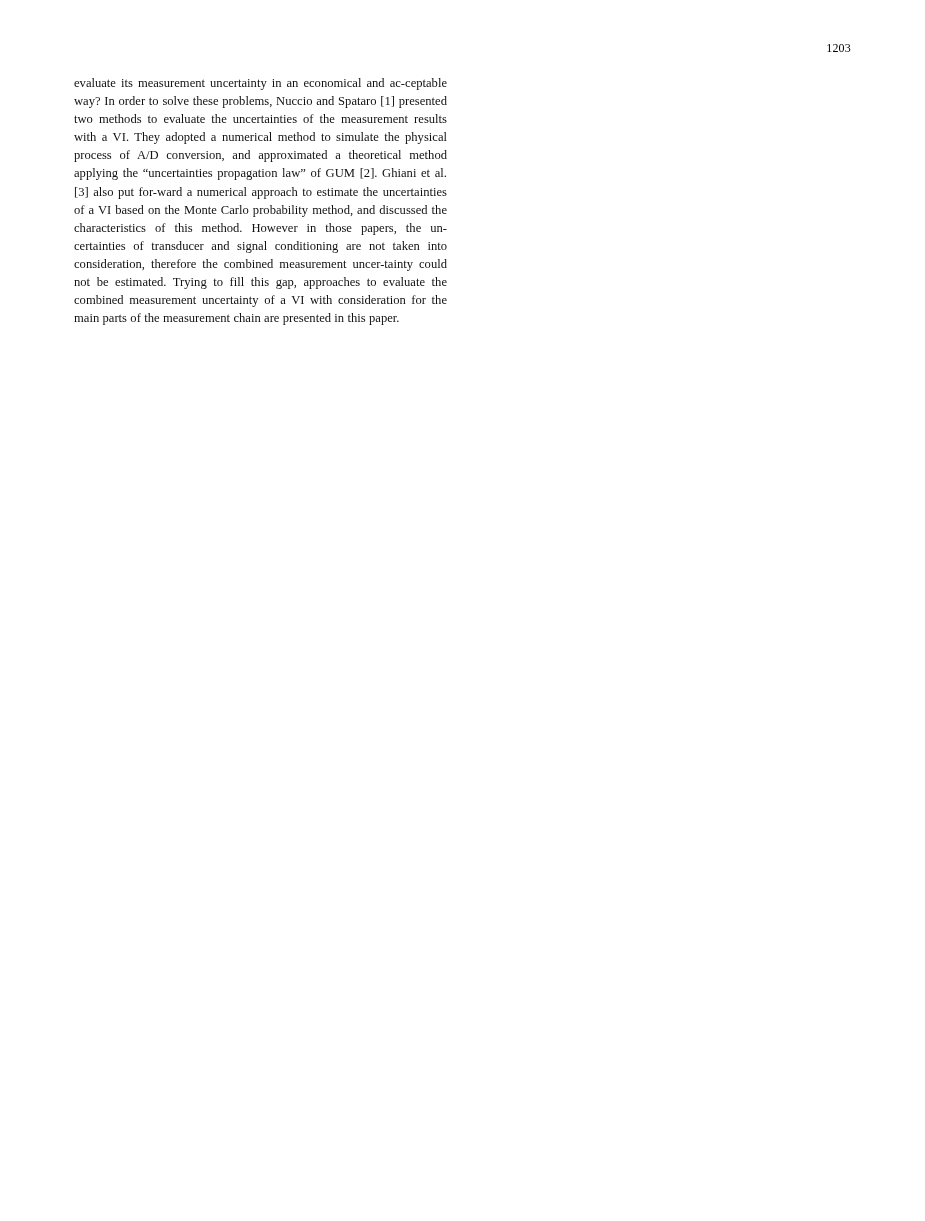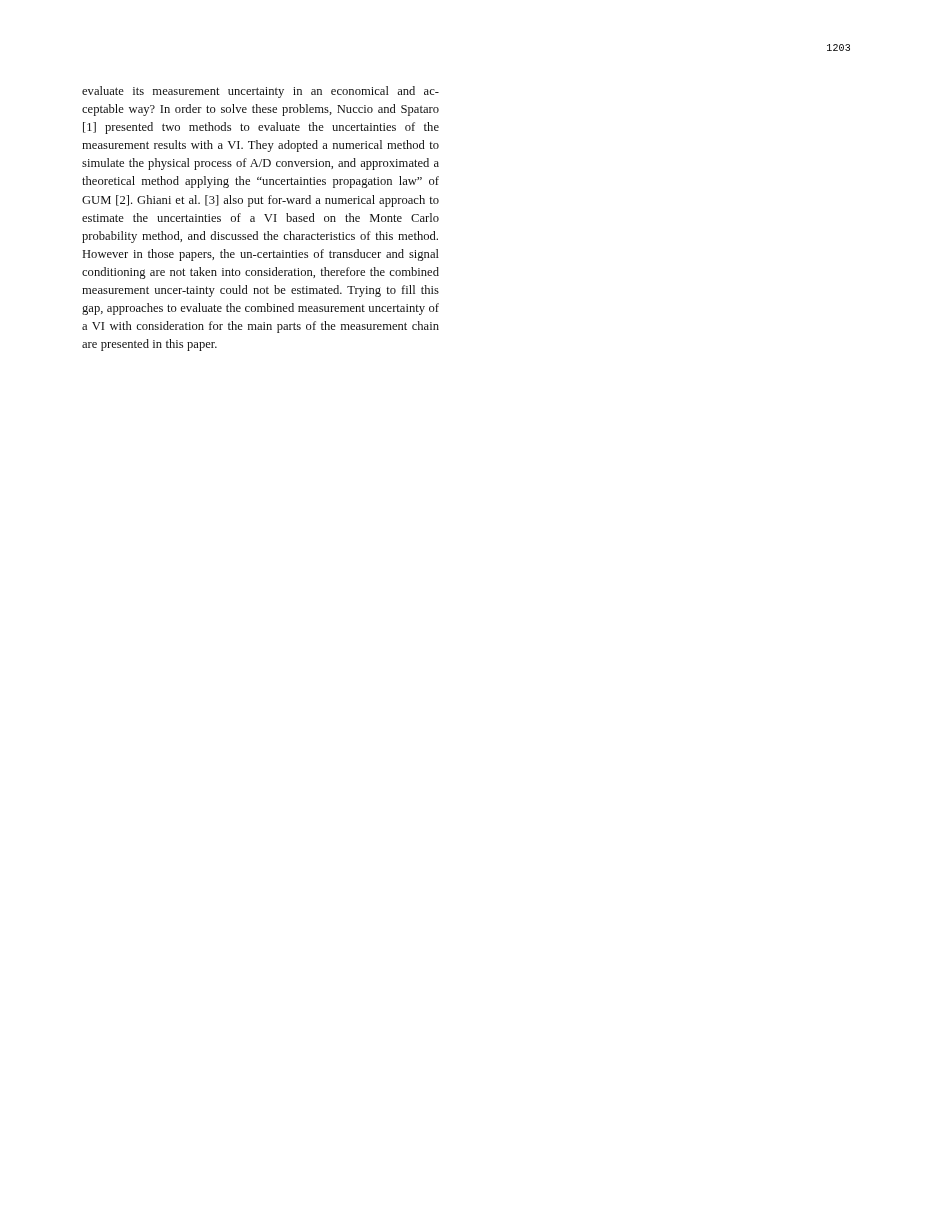--- a/index.html
+++ b/index.html
@@ -17,34 +17,34 @@
   }
   .page {
     position: absolute;
     inset: 0;
     background: #ffffff;
   }
   .page-number {
     position: absolute;
     top: 42px;
     right: 74px;
-    font-family: Liberation Mono, monospace;
-    font-size: 10px;
+    font-family: Liberation Serif, serif;
+    font-size: 12px;
     line-height: 13px;
     color: #000000;
     letter-spacing: 0.2px;
   }
   .column {
     position: absolute;
     top: 70px;
     left: 70px;
     width: 381px;
   }
   .body-paragraph {
-    margin: 12px;
+    margin: 4px;
     font-family: "Liberation Serif", serif;
     font-size: 12.6px;
     line-height: 18.1px;
     text-align: justify;
     text-justify: inter-word;
     color: #111111;
     hyphens: manual;
     word-spacing: 0.2px;
   }
 </style>

